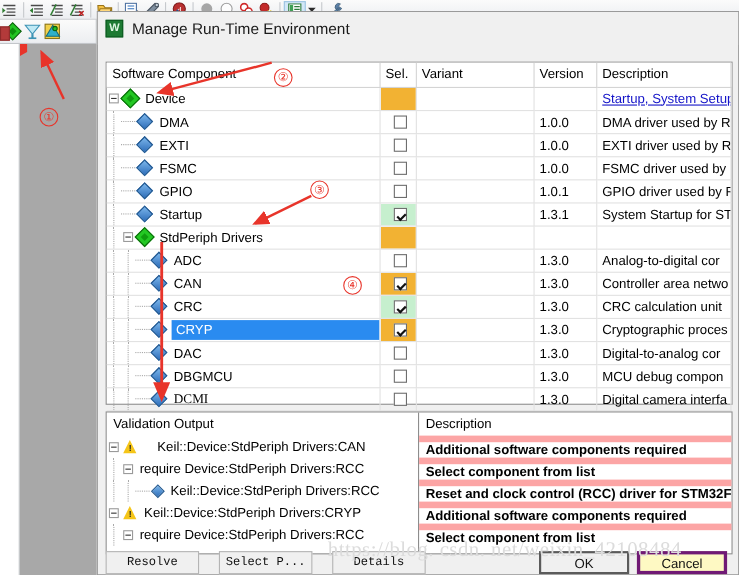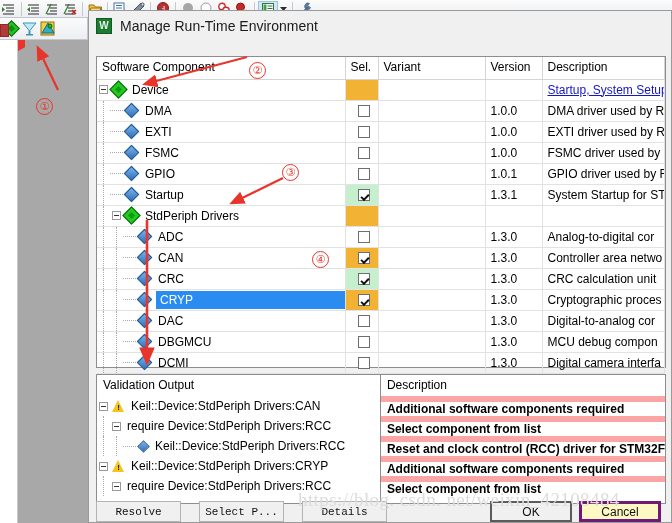--- a/index.html
+++ b/index.html
@@ -611,21 +611,21 @@
                   <div class="ico-diamond-blue"></div>
                   <div class="tlabel">DBGMCU</div>
                 </div>
               </td>
               <td class="sel-cell "><span class="cb"></span></td>
               <td></td>
               <td>1.3.0</td>
               <td>MCU debug compon</td>
             </tr>
             <tr>
-              <td style="padding: 0px;">
+              <td style="padding: 0px; font-family: Liberation Serif, serif;">
                 <div class="tnode">
                   <div class="vline"></div>
                   <div class="vline"></div>
                   <div class="tw">
                     <div class="dash"></div>
                   </div>
                   <div class="ico-diamond-blue"></div>
                   <div class="tlabel">DCMI</div>
                 </div>
               </td>
@@ -640,21 +640,21 @@
 
     <div class="val-panel">
       <div class="val-left">
         <div class="vhead">Validation Output</div>
         <div id="val-rows">
             <div class="vrow">
               <div class="tw">
                 <div class="expander"></div>
               </div>
               <div class="warn"></div>
-              <span style="margin-left:4px">Keil::Device:StdPeriph Drivers:CAN</span>
+              <span style="margin-left:16px">Keil::Device:StdPeriph Drivers:CAN</span>
             </div>
             <div class="vrow">
               <div class="vline"></div>
               <div class="tw">
                 <div class="expander"></div>
               </div>
               <span style="margin-left:4px">require Device:StdPeriph Drivers:RCC</span>
             </div>
             <div class="vrow">
               <div class="vline"></div>

